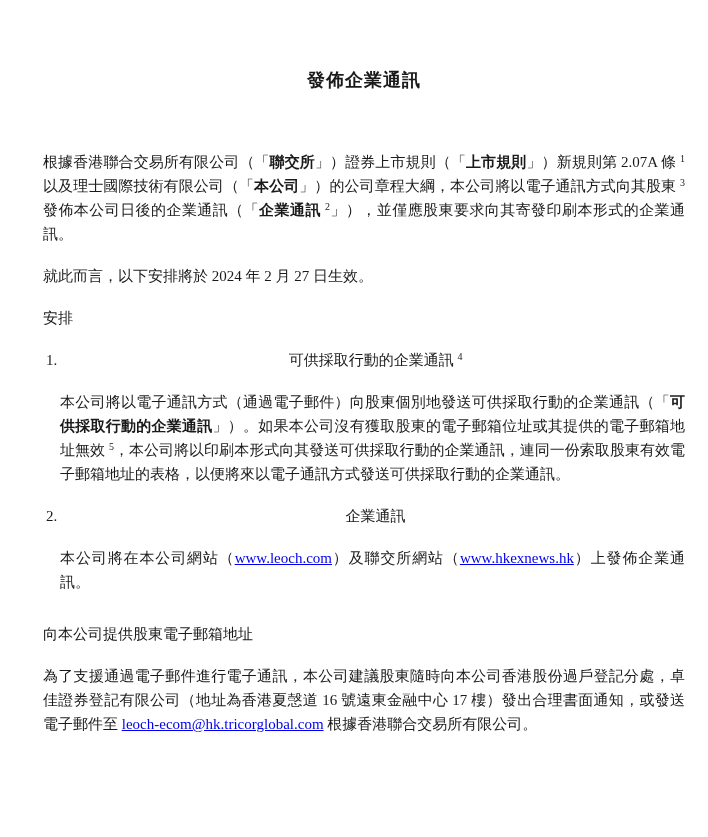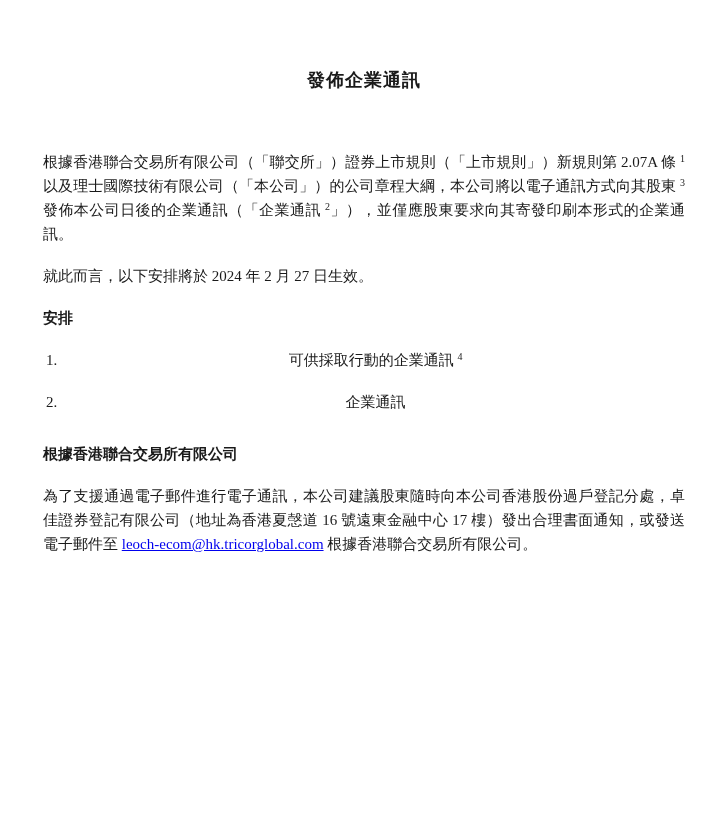--- a/index.html
+++ b/index.html
@@ -31,21 +31,21 @@
   }
   .para {
     font-size: 15px;
     line-height: 24px;
     text-align: justify;
     margin: 0 0 18px 0;
   }
   .section-heading {
     font-size: 15px;
     line-height: 24px;
-    font-weight: bold;
+    font-weight: normal;
     margin: 0 0 18px 0;
   }
   .section-heading.spaced {
     margin-top: 28px;
   }
   .list-item {
     display: flex;
     font-size: 15px;
     line-height: 24px;
     margin: 0 0 18px 0;
@@ -56,21 +56,21 @@
     margin-left: 3px;
   }
   .list-item .item-title {
     flex: 1 1 auto;
     text-align: center;
   }
   .indent {
     margin-left: 17px;
   }
   .bold {
-    font-weight: normal;
+    font-weight: bold;
   }
   sup {
     font-size: 10px;
     line-height: 0;
     vertical-align: 5px;
   }
   .doc-link {
     color: var(--link-color, #0000EE);
     text-decoration: underline;
   }
@@ -86,26 +86,28 @@
 
   <p class="para">就此而言，以下安排將於 2024 年 2 月 27 日生效。</p>
 
   <h2 class="section-heading">安排</h2>
 
   <div class="list-item">
     <span class="num">1.</span>
     <span class="item-title"><span>可供採取行動的企業通訊 </span><sup>4</sup></span>
   </div>
 
+  <p class="para indent"><span>本公司將以電子通訊方式（通過電子郵件）向股東個別地發送可供採取行動的企業通訊（「</span><span class="bold">可供採取行動的企業通訊</span><span>」）。如果本公司沒有獲取股東的電子郵箱位址或其提供的電子郵箱地址無效 </span><sup>5</sup><span>，本公司將以印刷本形式向其發送可供採取行動的企業通訊，連同一份索取股東有效電子郵箱地址的表格，以便將來以電子通訊方式發送可供採取行動的企業通訊。</span></p>
 
   <div class="list-item">
     <span class="num">2.</span>
     <span class="item-title"><span>企業通訊</span></span>
   </div>
 
+  <p class="para indent"><span>本公司將在本公司網站（</span><a href="#" class="doc-link">www.leoch.com</a><span>）及聯交所網站（</span><a href="#" class="doc-link">www.hkexnews.hk</a><span>）上發佈企業通訊。</span></p>
 
 
-  <h2 class="section-heading spaced">根據香港聯合交易所有限公司</h2>
+  <h2 class="section-heading spaced">向本公司提供股東電子郵箱地址</h2>
 
   <p class="para"><span>為了支援通過電子郵件進行電子通訊，本公司建議股東隨時向本公司香港股份過戶登記分處，卓佳證券登記有限公司（地址為香港夏愨道 16 號遠東金融中心 17 樓）發出合理書面通知，或發送電子郵件至 </span><a href="#" class="doc-link">leoch-ecom@hk.tricorglobal.com</a><span> 根據香港聯合交易所有限公司。</span></p>
 
 
 </div>
 
 </body></html>

